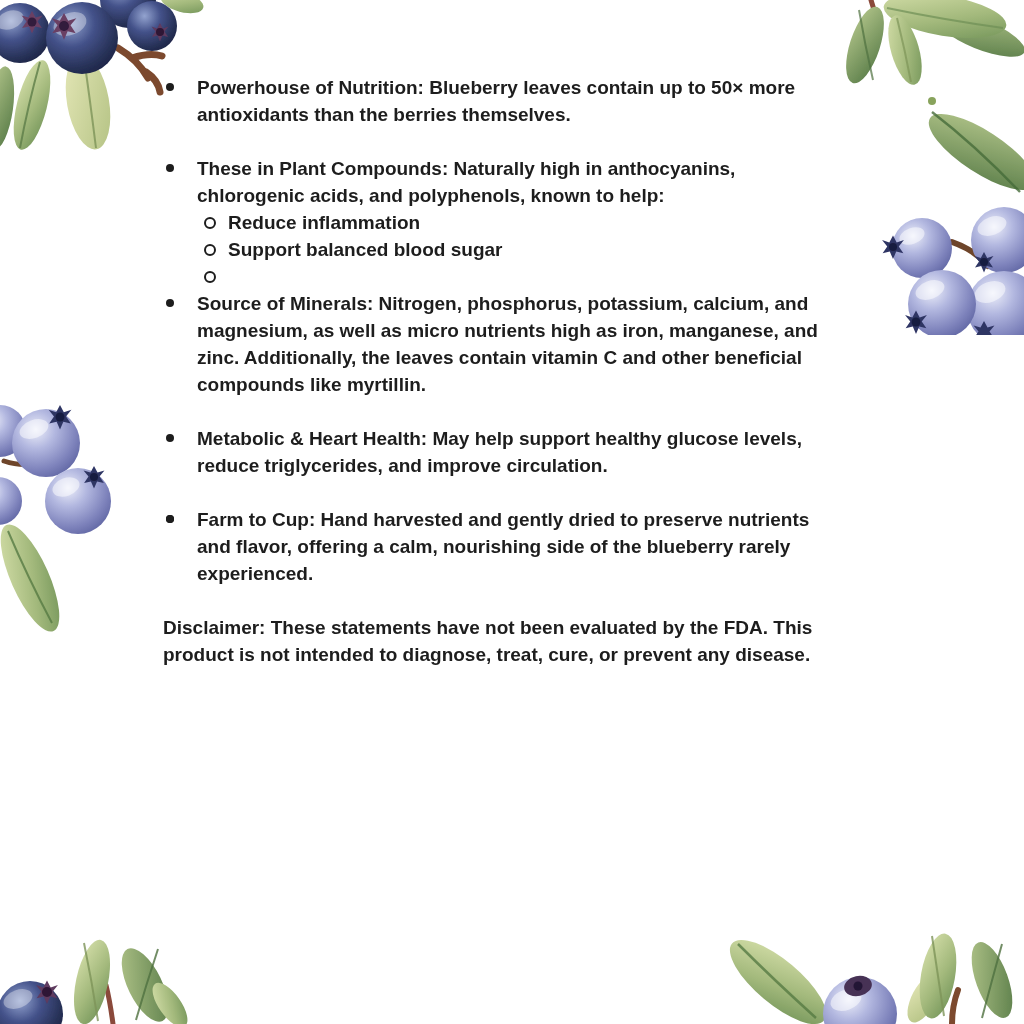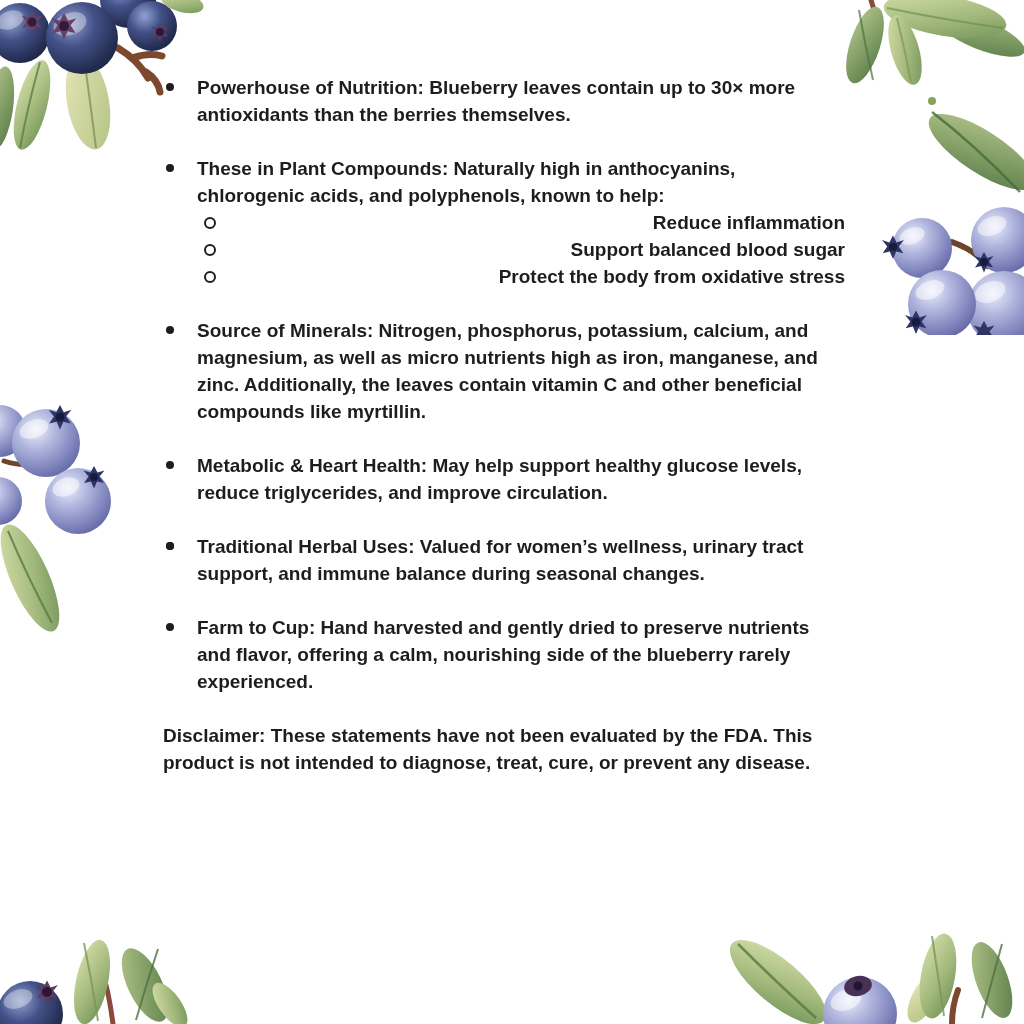--- a/index.html
+++ b/index.html
@@ -9,21 +9,21 @@
     font-family:"Liberation Sans", sans-serif;
   }
   .decor{position:absolute;pointer-events:none;}
   .content{
     position:absolute;left:163px;top:74px;width:700px;
     color:#1d1d1d;font-weight:700;font-size:19px;line-height:27px;
   }
   ul{list-style:none;margin:0;padding:0;}
   .benefits>li{position:relative;padding-left:34px;margin-bottom:27px;width:682px;box-sizing:border-box;}
   .dot{position:absolute;left:3px;top:9px;width:8px;height:8px;border-radius:50%;background:#1d1d1d;}
-  .sub>li{position:relative;padding-left:31px;text-align:right;}
+  .sub>li{position:relative;padding-left:31px;}
   .ring{position:absolute;left:7px;top:8px;width:8px;height:8px;border:2.5px solid #1d1d1d;border-radius:50%;background:transparent;box-sizing:content-box;}
   .disclaimer{margin:24px 0 0 0;width:700px;}
 </style>
 </head>
 <body>
 
 <svg width="0" height="0" style="position:absolute" aria-hidden="true">
   <defs>
     <radialGradient id="gBD" cx="35%" cy="30%" r="80%">
       <stop offset="0%" stop-color="#93a3cf"></stop>
@@ -165,54 +165,49 @@
     <ellipse cx="134" cy="70" rx="16" ry="10" fill="#ffffff" opacity="0.5" transform="rotate(-20 134 70)"></ellipse>
     <ellipse cx="146" cy="56" rx="14" ry="10" fill="#463054" transform="rotate(-12 146 56)"></ellipse>
     <circle cx="146" cy="56" r="4.5" fill="#241534"></circle>
   </g>
 </svg>
 
 <div class="content">
   <ul class="benefits">
     <li>
       <span class="dot"></span>
-      <span>Powerhouse of Nutrition: Blueberry leaves contain up to 30× more antioxidants than the berries themselves.</span>
+      <span>Powerhouse of Nutrition: Blueberry leaves contain up to 50× more antioxidants than the berries themselves.</span>
     </li>
     <li>
       <span class="dot"></span>
       <span>These in Plant Compounds: Naturally high in anthocyanins, chlorogenic acids, and polyphenols, known to help:</span>
       <ul class="sub">
         <li>
           <span class="ring"></span>
           <span>Reduce inflammation</span>
         </li>
         <li>
           <span class="ring"></span>
           <span>Support balanced blood sugar</span>
         </li>
         <li>
           <span class="ring"></span>
-          <span>Protect the body from oxidative stress</span>
         </li>
       </ul>
     </li>
     <li>
       <span class="dot"></span>
       <span>Source of  Minerals: Nitrogen, phosphorus, potassium, calcium, and magnesium, as well as micro nutrients high as iron, manganese, and zinc. Additionally, the leaves contain vitamin C and other beneficial compounds like myrtillin.</span>
     </li>
     <li>
       <span class="dot"></span>
       <span>Metabolic &amp; Heart Health: May help support healthy glucose levels, reduce triglycerides, and improve circulation.</span>
     </li>
     <li>
       <span class="dot"></span>
-    </li>
-    <li>
-      <span class="dot"></span>
-      <span>Traditional Herbal Uses: Valued for women’s wellness, urinary tract support, and immune balance during seasonal changes.</span>
     </li>
     <li>
       <span class="dot"></span>
       <span>Farm to Cup: Hand harvested and gently dried to preserve nutrients and flavor, offering a calm, nourishing side of the blueberry rarely experienced.</span>
     </li>
   </ul>
   <p class="disclaimer">Disclaimer: These statements have not been evaluated by the FDA. This product is not intended to diagnose, treat, cure, or prevent any disease.</p>
 </div>
 
 </body></html>

